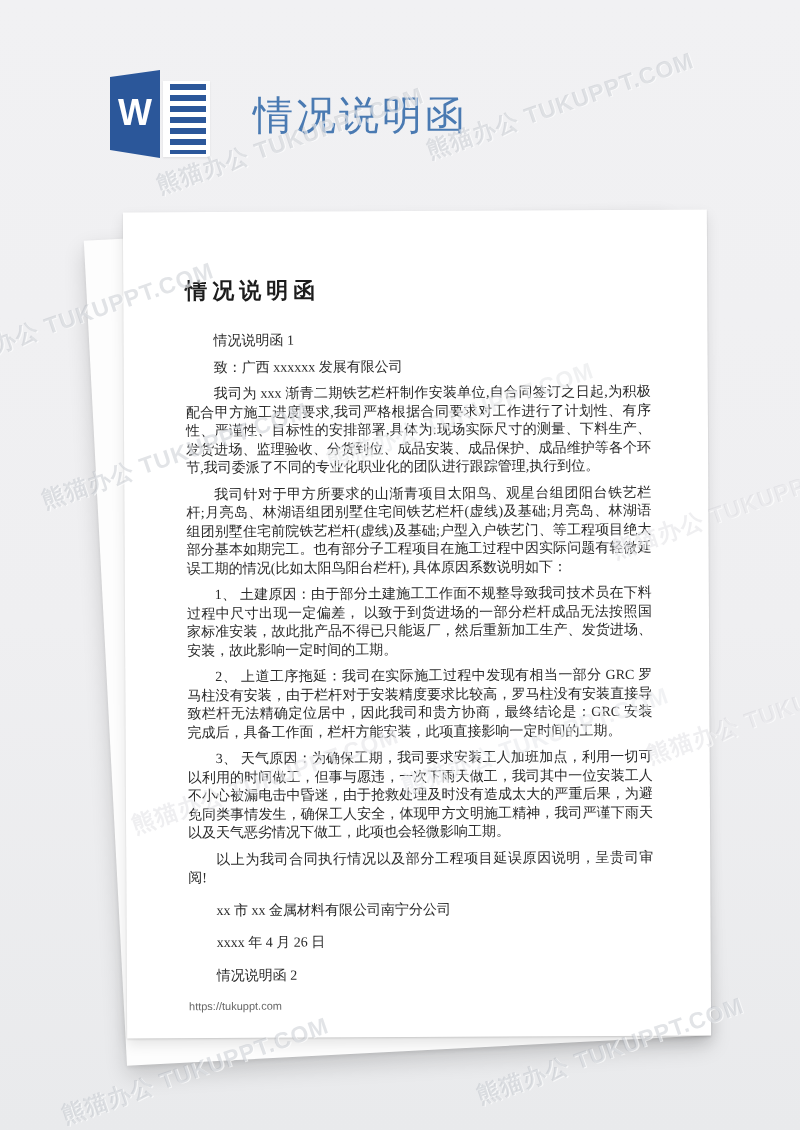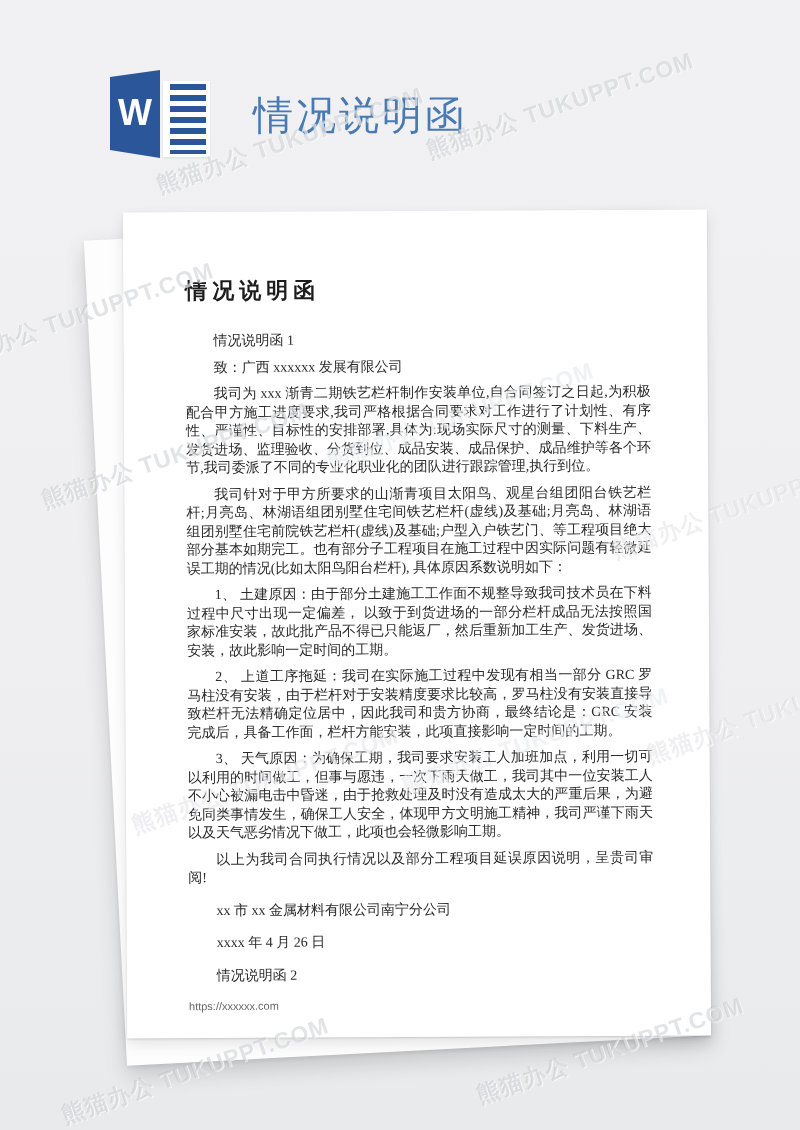--- a/index.html
+++ b/index.html
@@ -104,21 +104,21 @@
       <p>致：广西 xxxxxx 发展有限公司</p>
       <p>我司为 xxx 渐青二期铁艺栏杆制作安装单位,自合同签订之日起,为积极配合甲方施工进度要求,我司严格根据合同要求对工作进行了计划性、有序性、严谨性、目标性的安排部署,具体为:现场实际尺寸的测量、下料生产、发货进场、监理验收、分货到位、成品安装、成品保护、成品维护等各个环节,我司委派了不同的专业化职业化的团队进行跟踪管理,执行到位。</p>
       <p>我司针对于甲方所要求的山渐青项目太阳鸟、观星台组团阳台铁艺栏杆;月亮岛、林湖语组团别墅住宅间铁艺栏杆(虚线)及基础;月亮岛、林湖语组团别墅住宅前院铁艺栏杆(虚线)及基础;户型入户铁艺门、等工程项目绝大部分基本如期完工。也有部分子工程项目在施工过程中因实际问题有轻微延误工期的情况(比如太阳鸟阳台栏杆), 具体原因系数说明如下：</p>
       <p>1、 土建原因：由于部分土建施工工作面不规整导致我司技术员在下料过程中尺寸出现一定偏差， 以致于到货进场的一部分栏杆成品无法按照国家标准安装，故此批产品不得已只能返厂，然后重新加工生产、发货进场、安装，故此影响一定时间的工期。</p>
       <p>2、 上道工序拖延：我司在实际施工过程中发现有相当一部分 GRC 罗马柱没有安装，由于栏杆对于安装精度要求比较高，罗马柱没有安装直接导致栏杆无法精确定位居中，因此我司和贵方协商，最终结论是：GRC 安装完成后，具备工作面，栏杆方能安装，此项直接影响一定时间的工期。</p>
       <p>3、 天气原因：为确保工期，我司要求安装工人加班加点，利用一切可以利用的时间做工，但事与愿违，一次下雨天做工，我司其中一位安装工人不小心被漏电击中昏迷，由于抢救处理及时没有造成太大的严重后果，为避免同类事情发生，确保工人安全，体现甲方文明施工精神，我司严谨下雨天以及天气恶劣情况下做工，此项也会轻微影响工期。</p>
       <p class="sig">以上为我司合同执行情况以及部分工程项目延误原因说明，呈贵司审阅!</p>
       <p class="sig">xx 市 xx 金属材料有限公司南宁分公司</p>
       <p class="sig">xxxx 年 4 月 26 日</p>
       <p class="sig">情况说明函 2</p>
-      <div class="doc-url">https://xxxxxx.com</div>
+      <div class="doc-url">https://tukuppt.com</div>
     </div>
   </div>
 </div>
 
 <div class="wm-layer">
   <span class="wm n1">熊猫办公 TUKUPPT.COM</span>
   <span class="wm n2">熊猫办公 TUKUPPT.COM</span>
   <span class="wm n3">熊猫办公 TUKUPPT.COM</span>
   <span class="wm n4">熊猫办公 TUKUPPT.COM</span>
   <span class="wm n5">熊猫办公 TUKUPPT.COM</span>

